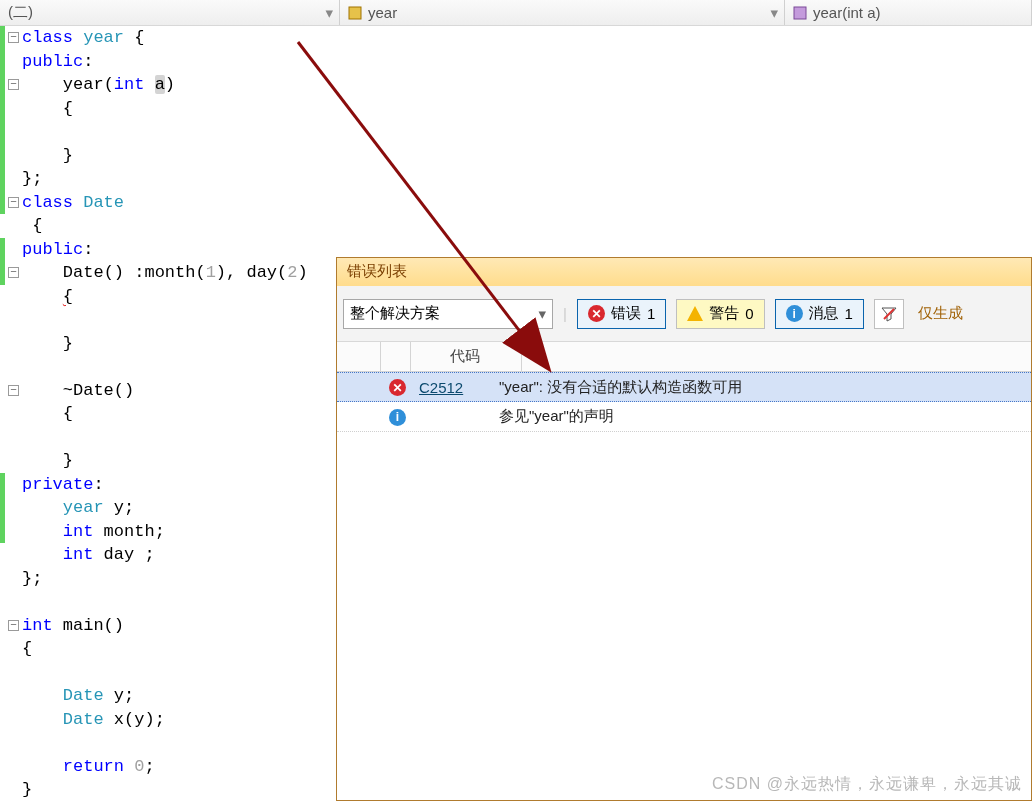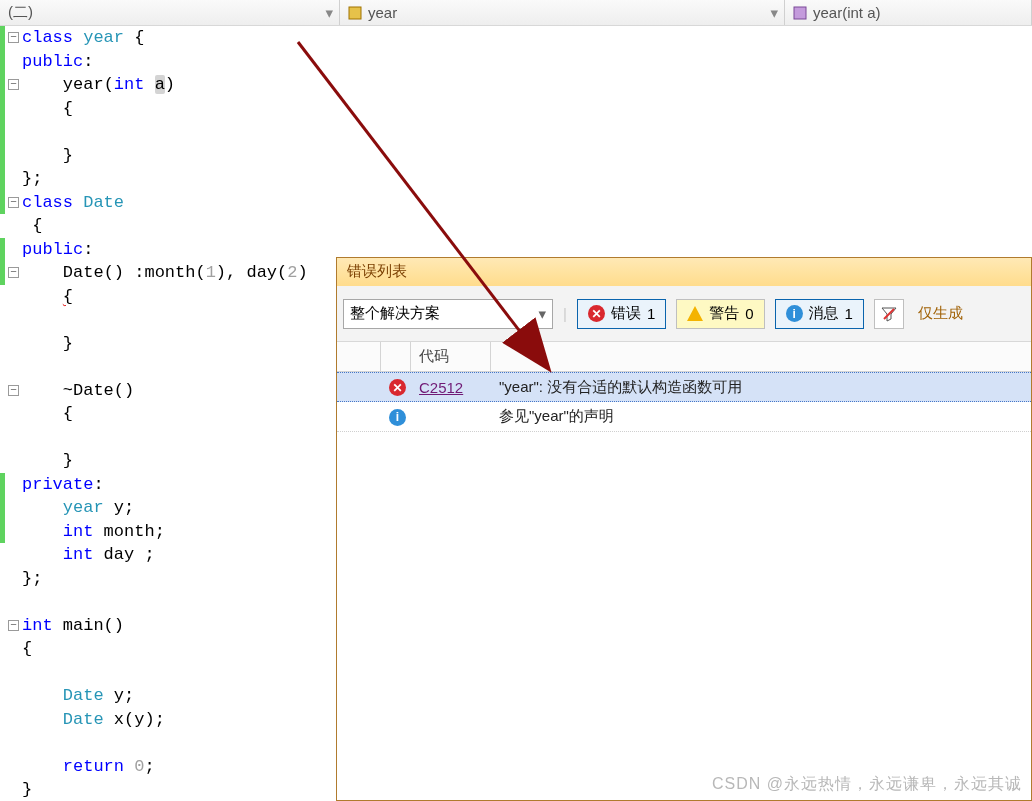--- a/index.html
+++ b/index.html
@@ -179,40 +179,40 @@
     font-size:15px;
     background:#fbfbfb;
   }
   .ep-header > div {
     border-right:1px solid #d4d4d4;
     padding:5px 8px;
     color:#444;
   }
   .col-ico  { width:44px; }
   .col-ico2 { width:30px; }
-  .col-code { width:80px; }
+  .col-code { width:80px;margin-left:31px; }
   .col-desc { flex:1; }
   .sort-arrow { font-size:11px; color:#666; margin-left:4px;}
   .ep-row {
     display:flex;
     height:30px;
     align-items:center;
     border-bottom:1px dotted #cfcfcf;
   }
   .ep-row.selected {
     background:#d5e2f7;
     border-top:1px dotted #4677c7;
     border-bottom:1px dotted #4677c7;
   }
   .ep-row > div { padding:0 8px; }
   .ep-row .c-ico  { width:44px; text-align:center;}
   .ep-row .c-ico2 { width:30px; text-align:center;}
   .ep-row .c-code { width:80px; }
   .ep-row .c-desc { flex:1; color:#222; }
-  .ep-row .c-code a { color:#701a75; text-decoration:underline; }
+  .ep-row .c-code a { color:#0c4a6e; text-decoration:underline; }
 
   
   svg.arrow {
     position:absolute;
     left:0;top:0;
     width:1032px;height:801px;
     pointer-events:none;
     z-index:10;
   }
 

